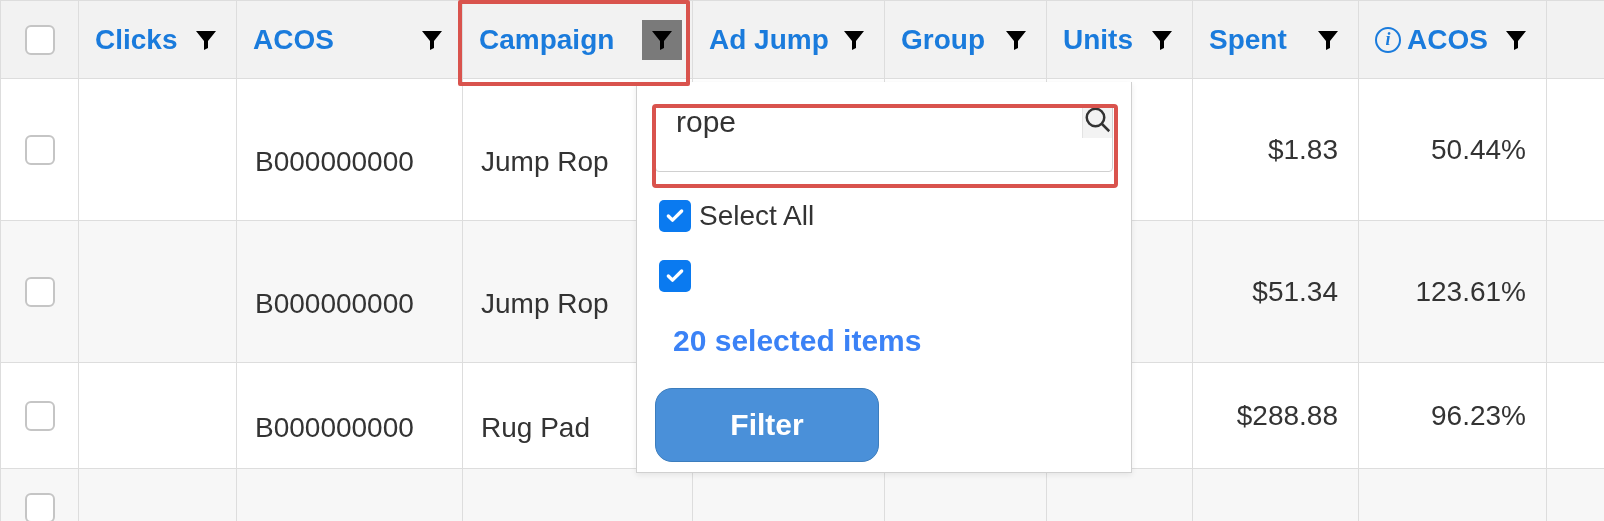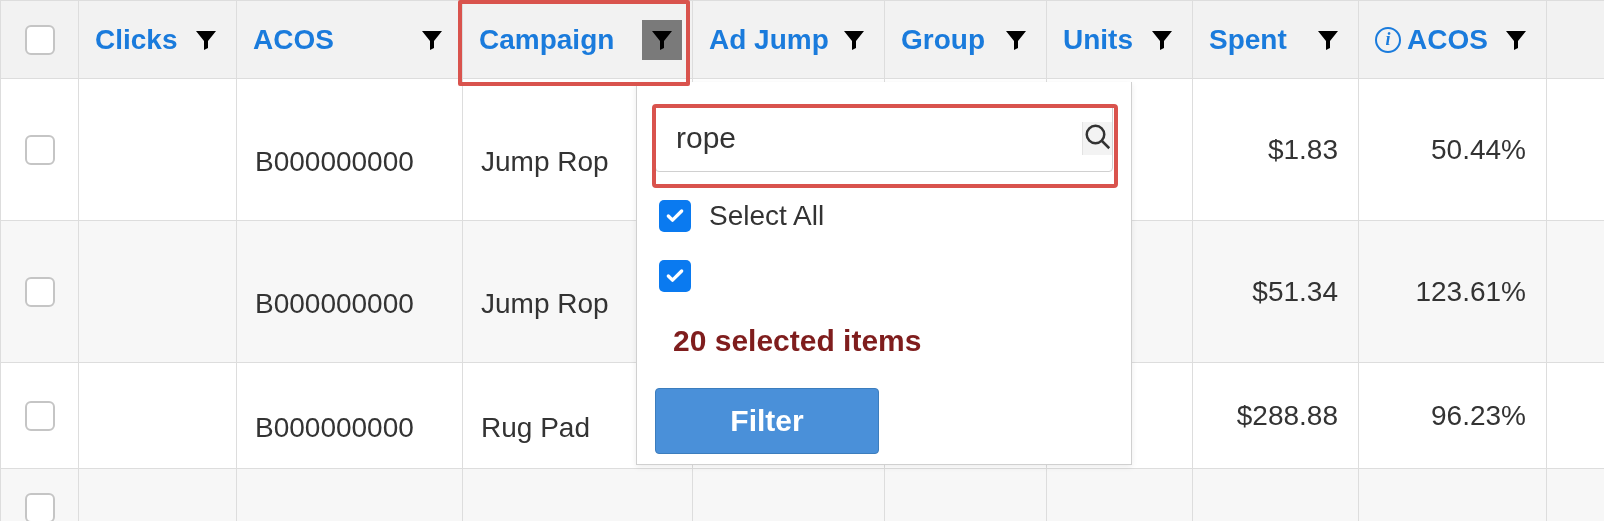--- a/index.html
+++ b/index.html
@@ -125,21 +125,21 @@
       top: 82px;
       width: 496px;
       background: #fff;
       border: 1px solid #d0d0d0;
       border-top: none;
       box-shadow: 0 2px 6px rgba(0,0,0,.08);
       padding: 22px 18px 10px 18px;
     }
     .search-row {
       display: flex;
-      align-items: center;
+      align-items: flex-start;
       border: 1px solid #d0d0d0;
       border-radius: 4px;
       height: 68px;
       overflow: hidden;
     }
     .search-input {
       flex: 1;
       border: none;
       outline: none;
       font-size: 30px;
@@ -151,50 +151,50 @@
       background: #f3f3f3;
       border: none;
       border-left: 1px solid #e3e3e3;
       display: flex;
       align-items: center;
       justify-content: center;
     }
     .opt-row {
       display: flex;
       align-items: flex-end;
-      gap: 18px;
+      gap: 8px;
       margin-top: 28px;
       padding-left: 4px;
     }
     .blue-check {
       width: 32px; height: 32px;
       background: #0a7af0;
       border-radius: 5px;
       display: flex;
       align-items: center;
       justify-content: center;
     }
     .blue-check svg { display: block; }
     .selected-text {
       margin-top: 32px;
       padding-left: 18px;
       font-weight: 700;
       font-size: 30px;
-      color: #7f1d1d;
+      color: #3b82f6;
     }
     .filter-btn {
       margin-top: 30px;
       background: #4a90d9;
       color: #fff;
       font-size: 30px;
       font-weight: 600;
       border: 1px solid #3c7dbd;
-      border-radius: 4px;
+      border-radius: 17px;
       width: 224px;
-      height: 66px;
+      height: 74px;
       display: flex;
       align-items: center;
       justify-content: center;
     }
   </style>
 </head>
 <body>
 
 <table>
   <colgroup>

